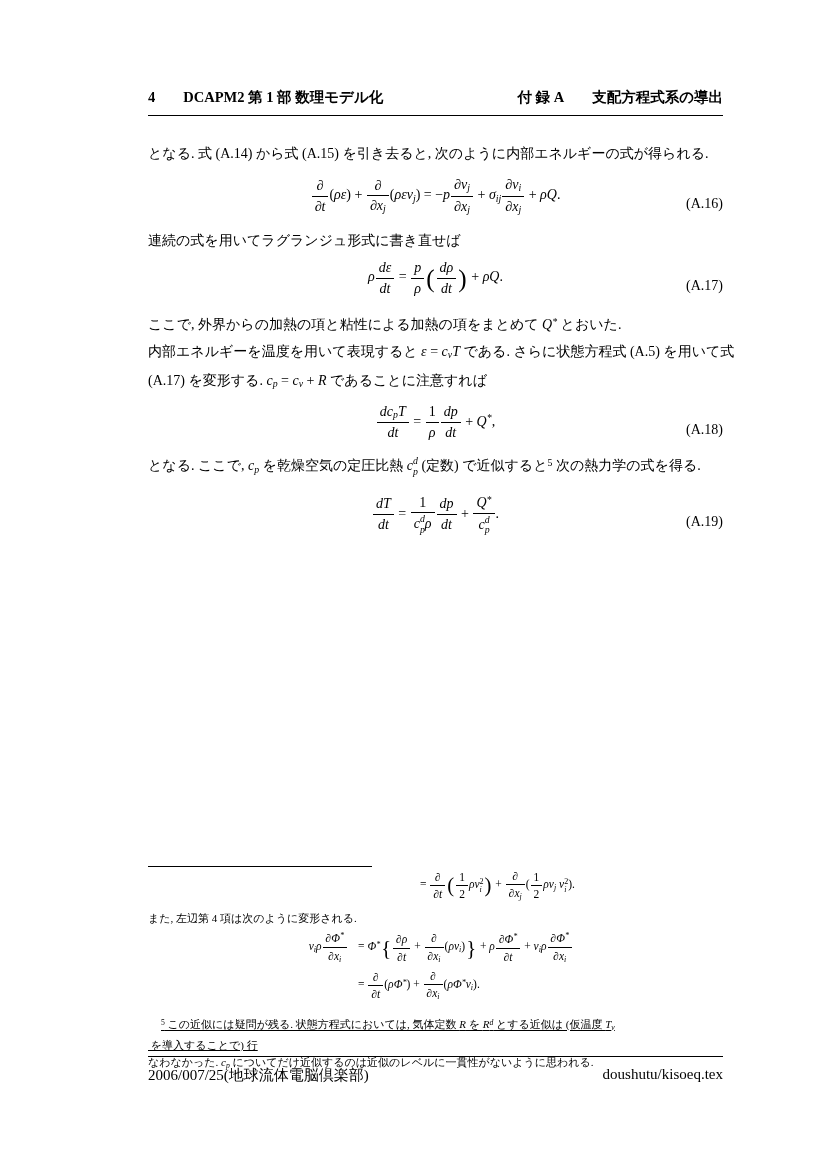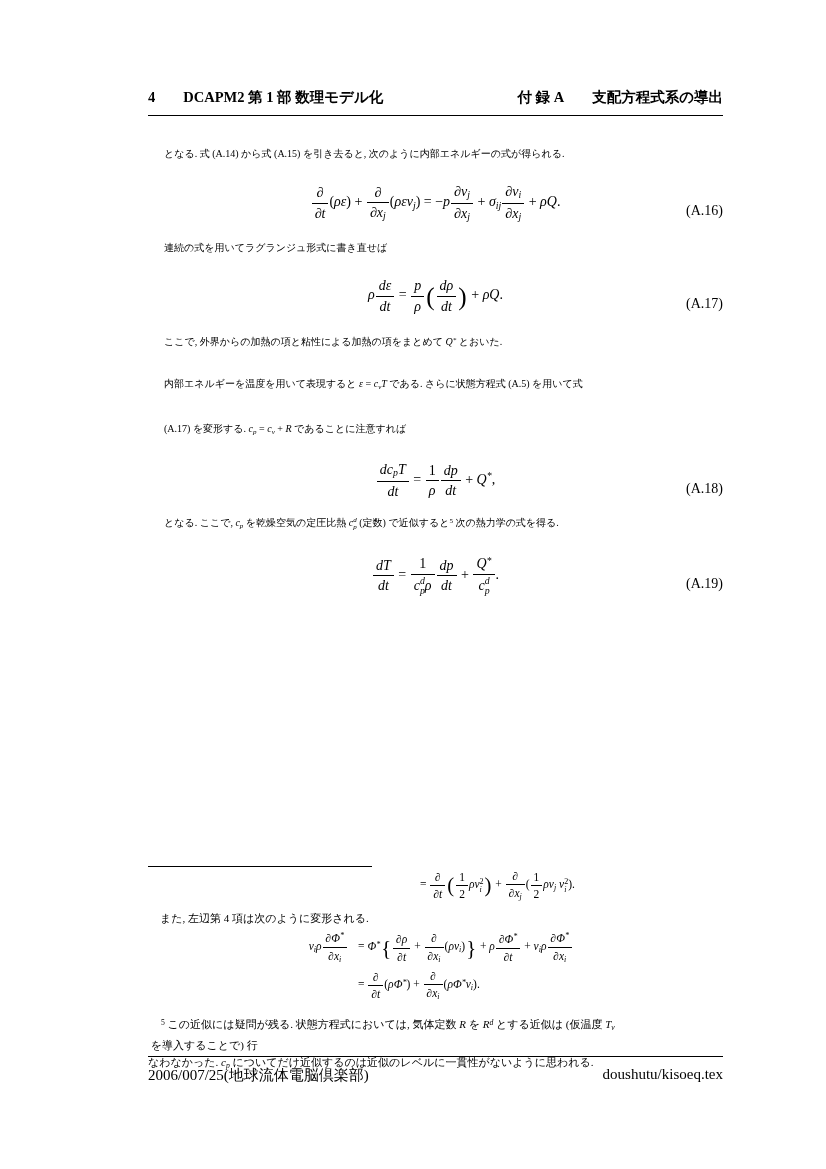--- a/index.html
+++ b/index.html
@@ -8,21 +8,21 @@
   .content{position:absolute;left:148px;top:88px;width:575px;}
 
   
   .header{display:flex;align-items:baseline;font-weight:bold;font-size:14.5px;
           border-bottom:1.3px solid #000;padding-bottom:8px;}
   .header .pn{margin-right:28px;}
   .header .spacer{flex:1;}
   .header .rlabel{margin-right:28px;}
 
   
-  .para{font-size:10px;line-height:26px;margin:16px;}
+  .para{font-size:14px;line-height:26px;margin:0;}
   .p1{margin-top:25px;}
   .p2{margin-top:12px;}
   .p3{margin-top:12px;}
   .p4{margin-top:8px;}
 
   
   .eq{position:relative;text-align:center;font-size:14px;}
   .eq16{margin-top:9px;}
   .eq17{margin-top:5px;}
   .eq18{margin-top:5px;}
@@ -43,27 +43,27 @@
   .msupr{font-size:0.7em;font-style:normal;vertical-align:0.45em;}
   .mst{display:inline-block;font-size:0.7em;font-style:italic;line-height:1.05;
        vertical-align:-0.45em;text-align:left;}
   .mst .stl{display:block;}
   .mbig{font-size:1.8em;font-style:normal;vertical-align:middle;line-height:1;margin:0 1px;}
 
   
   .footnotes{position:absolute;left:148px;top:866px;width:575px;}
   .fnrule{width:224px;border-top:1px solid #000;margin-bottom:2px;}
   .fneq1{font-size:11.5px;margin-left:272px;margin-top:2px;}
-  .fntext{font-size:11px;margin:8px 0 0 12px;line-height:17px;}
+  .fntext{font-size:11px;margin:8px 0 0 0;line-height:17px;}
   .fneq2{border-collapse:collapse;margin:2px 0 0 85px;font-size:11.5px;}
   .fneq2 td{padding:2px 0;}
   .fneq2 .lhs{text-align:right;min-width:115px;}
   .fneq2 .rhs{text-align:left;padding-left:10px;}
   .fn5{font-size:11px;line-height:17px;margin:0;}
-  .fn5.first{margin-top:10px;text-indent:13px;}
+  .fn5.first{margin-top:10px;text-indent:13px;text-decoration:underline;}
 
   
   .footer{position:absolute;left:148px;top:1056px;width:575px;border-top:1px solid #000;
           padding-top:9px;display:flex;justify-content:space-between;font-size:15px;}
 </style>
 </head>
 <body>
 
 <div class="page">
   <div class="content">

